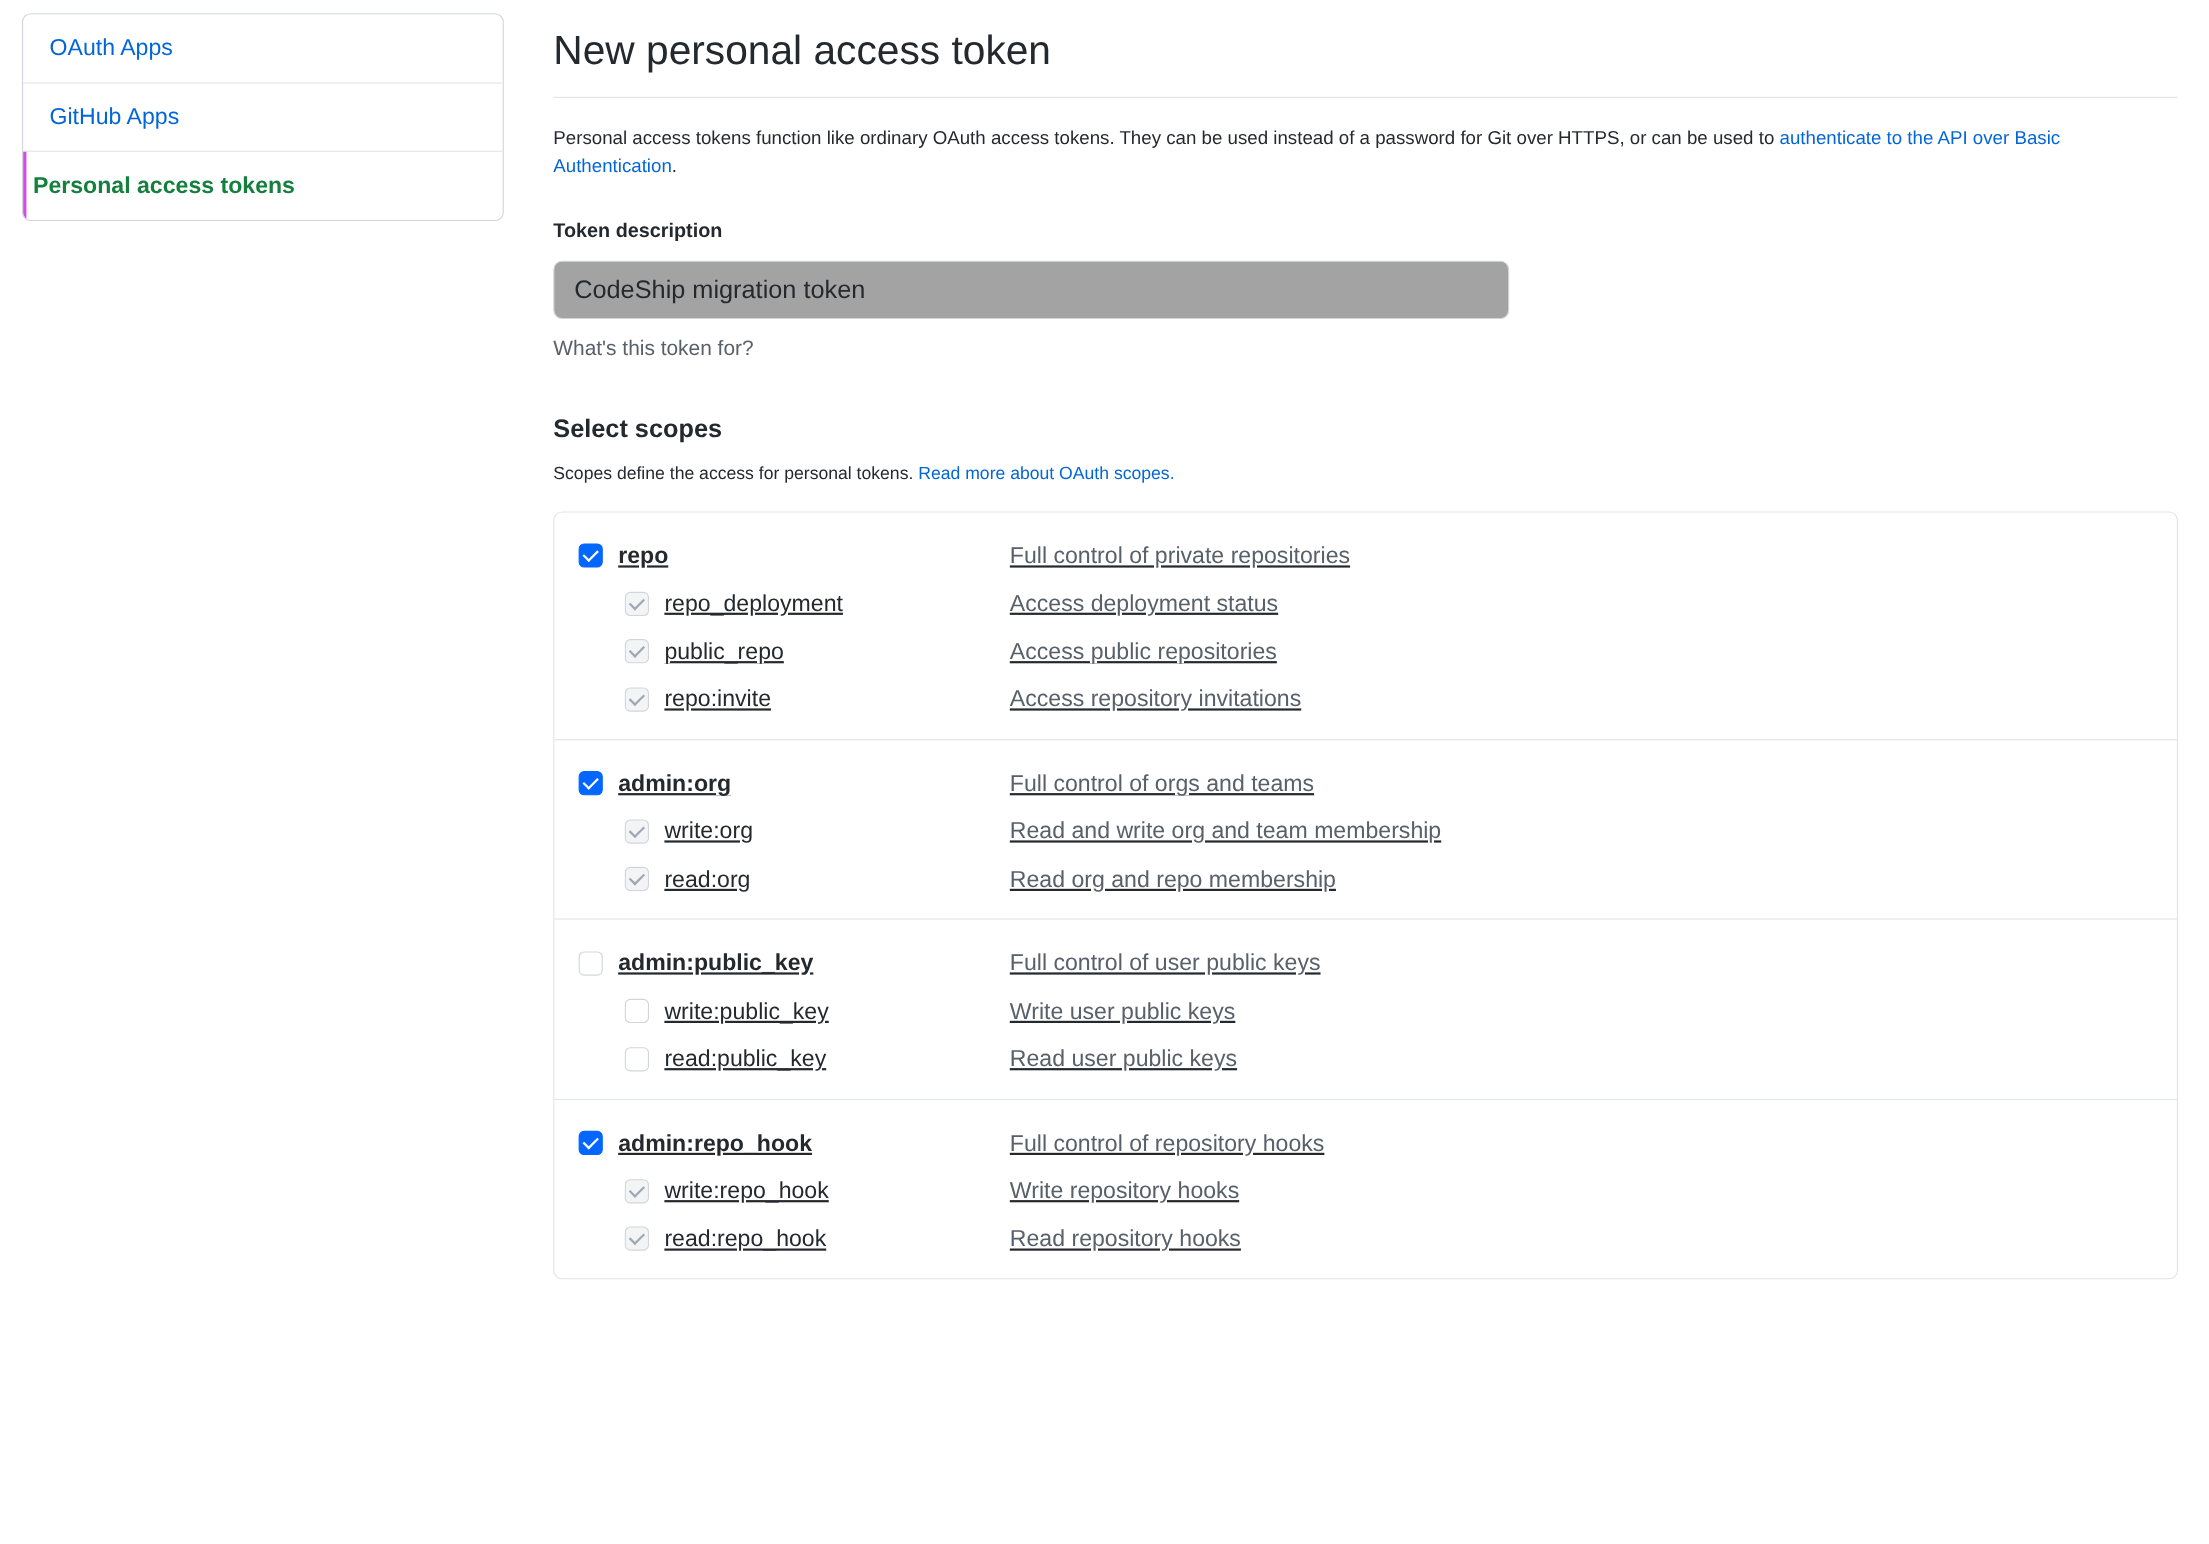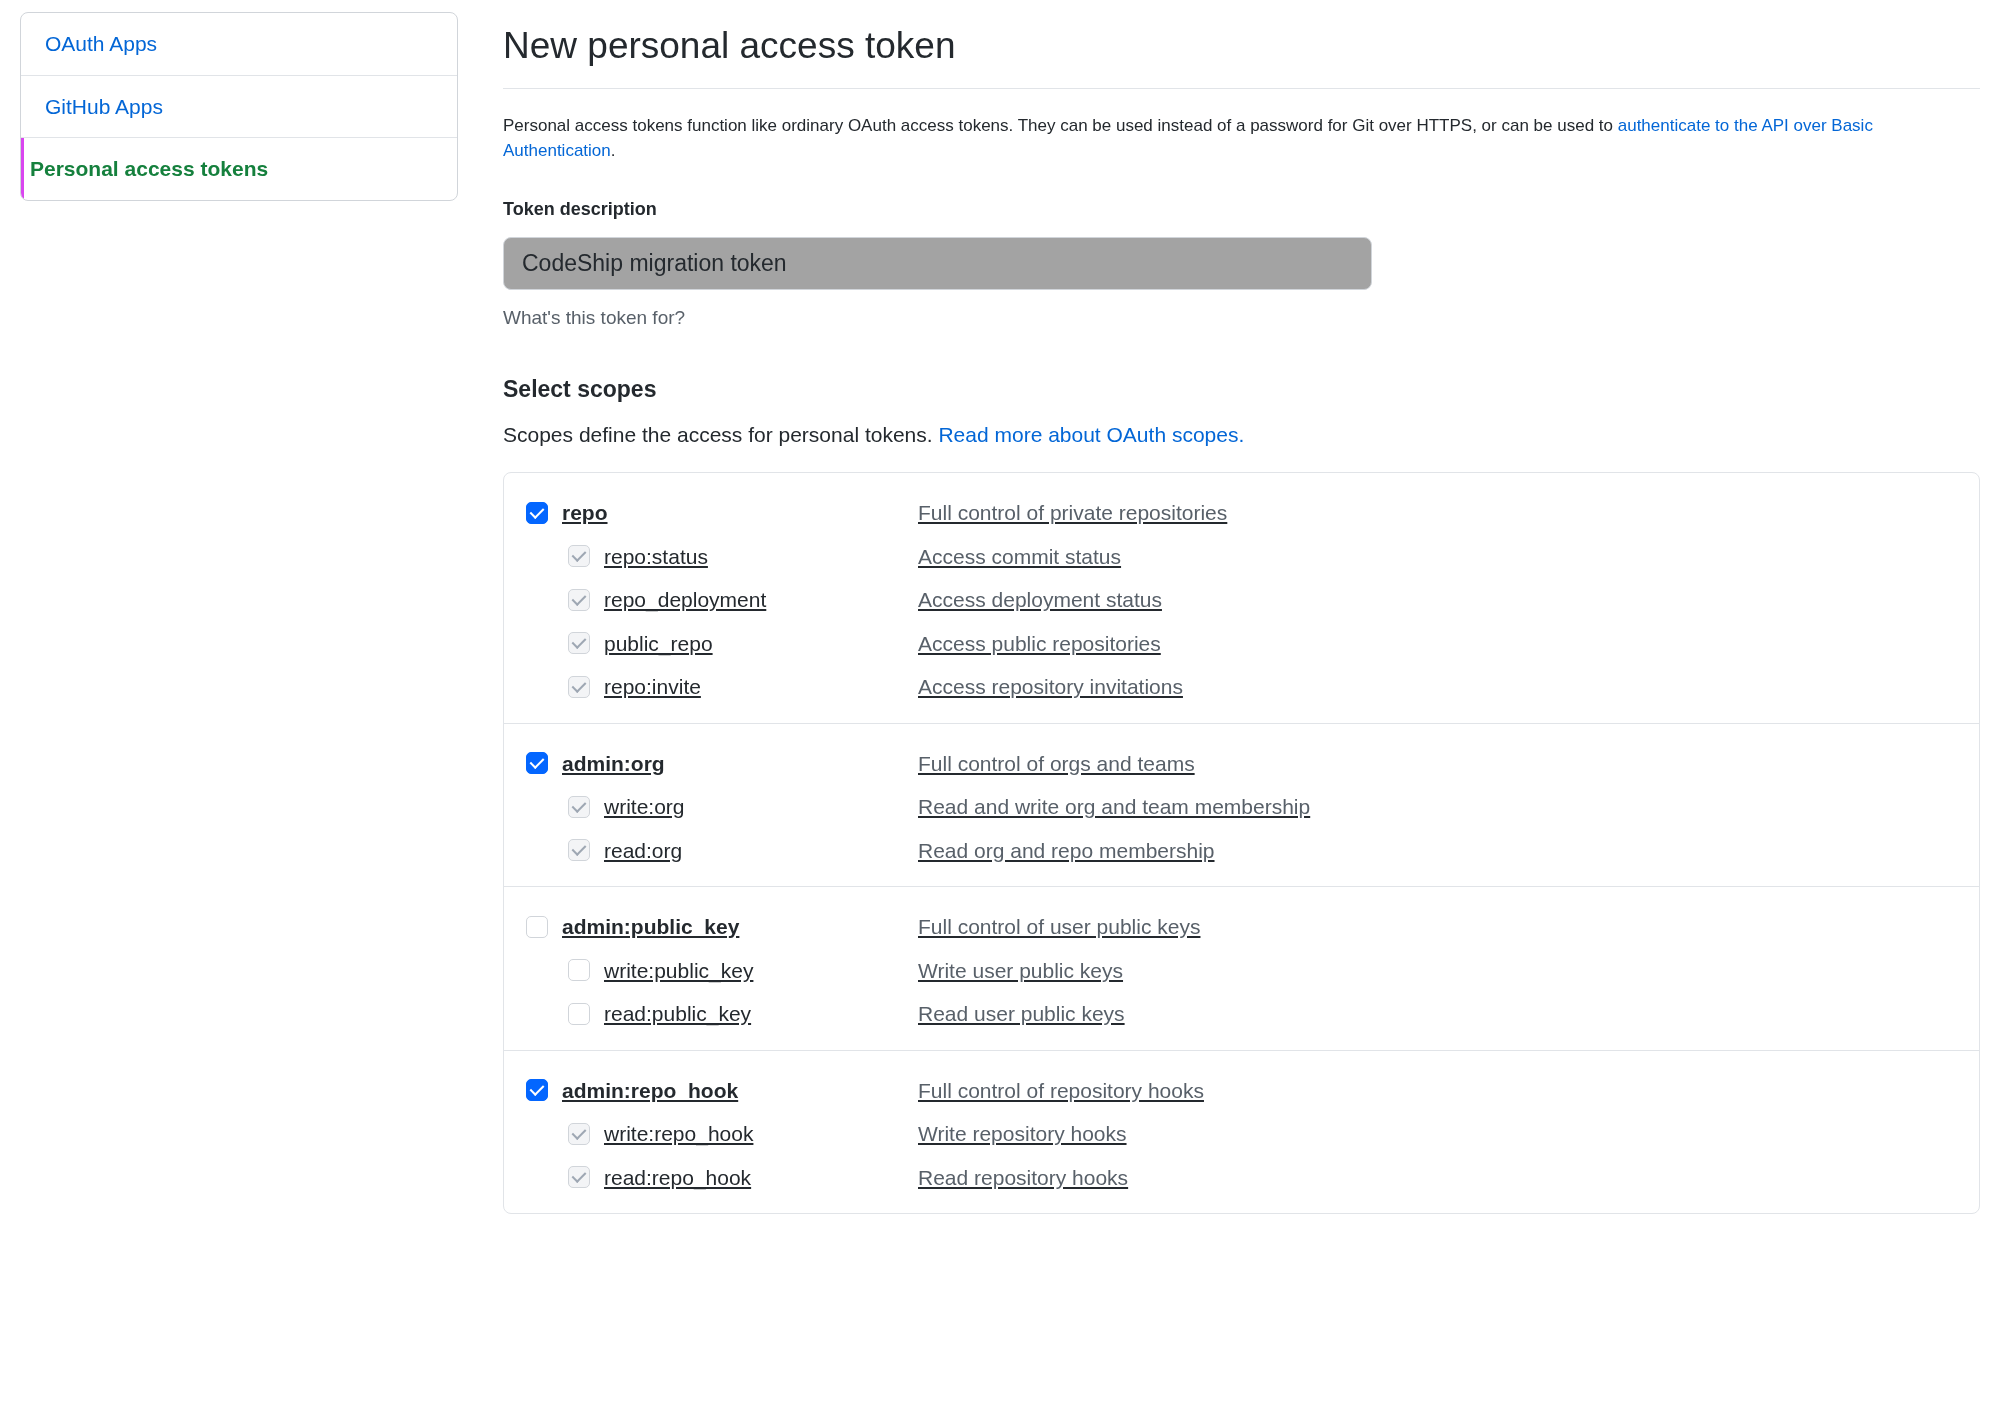--- a/index.html
+++ b/index.html
@@ -81,21 +81,21 @@
       color: #586069;
       margin-top: 14px;
     }
     .section-heading {
       font-size: 23px;
       font-weight: 600;
       margin-top: 40px;
       margin-bottom: 12px;
     }
     .section-desc {
-      font-size: 21px;
+      font-size: 16px;
       margin-bottom: 22px;
     }
     
     .scopes-box {
       border: 1px solid #e1e4e8;
       border-radius: 8px;
     }
     .scope-group {
       border-bottom: 1px solid #e1e4e8;
       padding: 18px 22px 14px 22px;
@@ -187,25 +187,20 @@
 
     <div class="scopes-box" id="scopes-box">
         <div class="scope-group">
           <div class="scope-row parent">
             <span class="scope-checkbox checked"></span>
             <span class="scope-name">repo</span>
             <span class="scope-desc">Full control of private repositories</span>
           </div>
           <div class="scope-row child">
             <span class="scope-checkbox inherited"></span>
-            <span class="scope-name">repo:status</span>
-            <span class="scope-desc">Access commit status</span>
-          </div>
-          <div class="scope-row child">
-            <span class="scope-checkbox inherited"></span>
             <span class="scope-name">repo_deployment</span>
             <span class="scope-desc">Access deployment status</span>
           </div>
           <div class="scope-row child">
             <span class="scope-checkbox inherited"></span>
             <span class="scope-name">public_repo</span>
             <span class="scope-desc">Access public repositories</span>
           </div>
           <div class="scope-row child">
             <span class="scope-checkbox inherited"></span>

